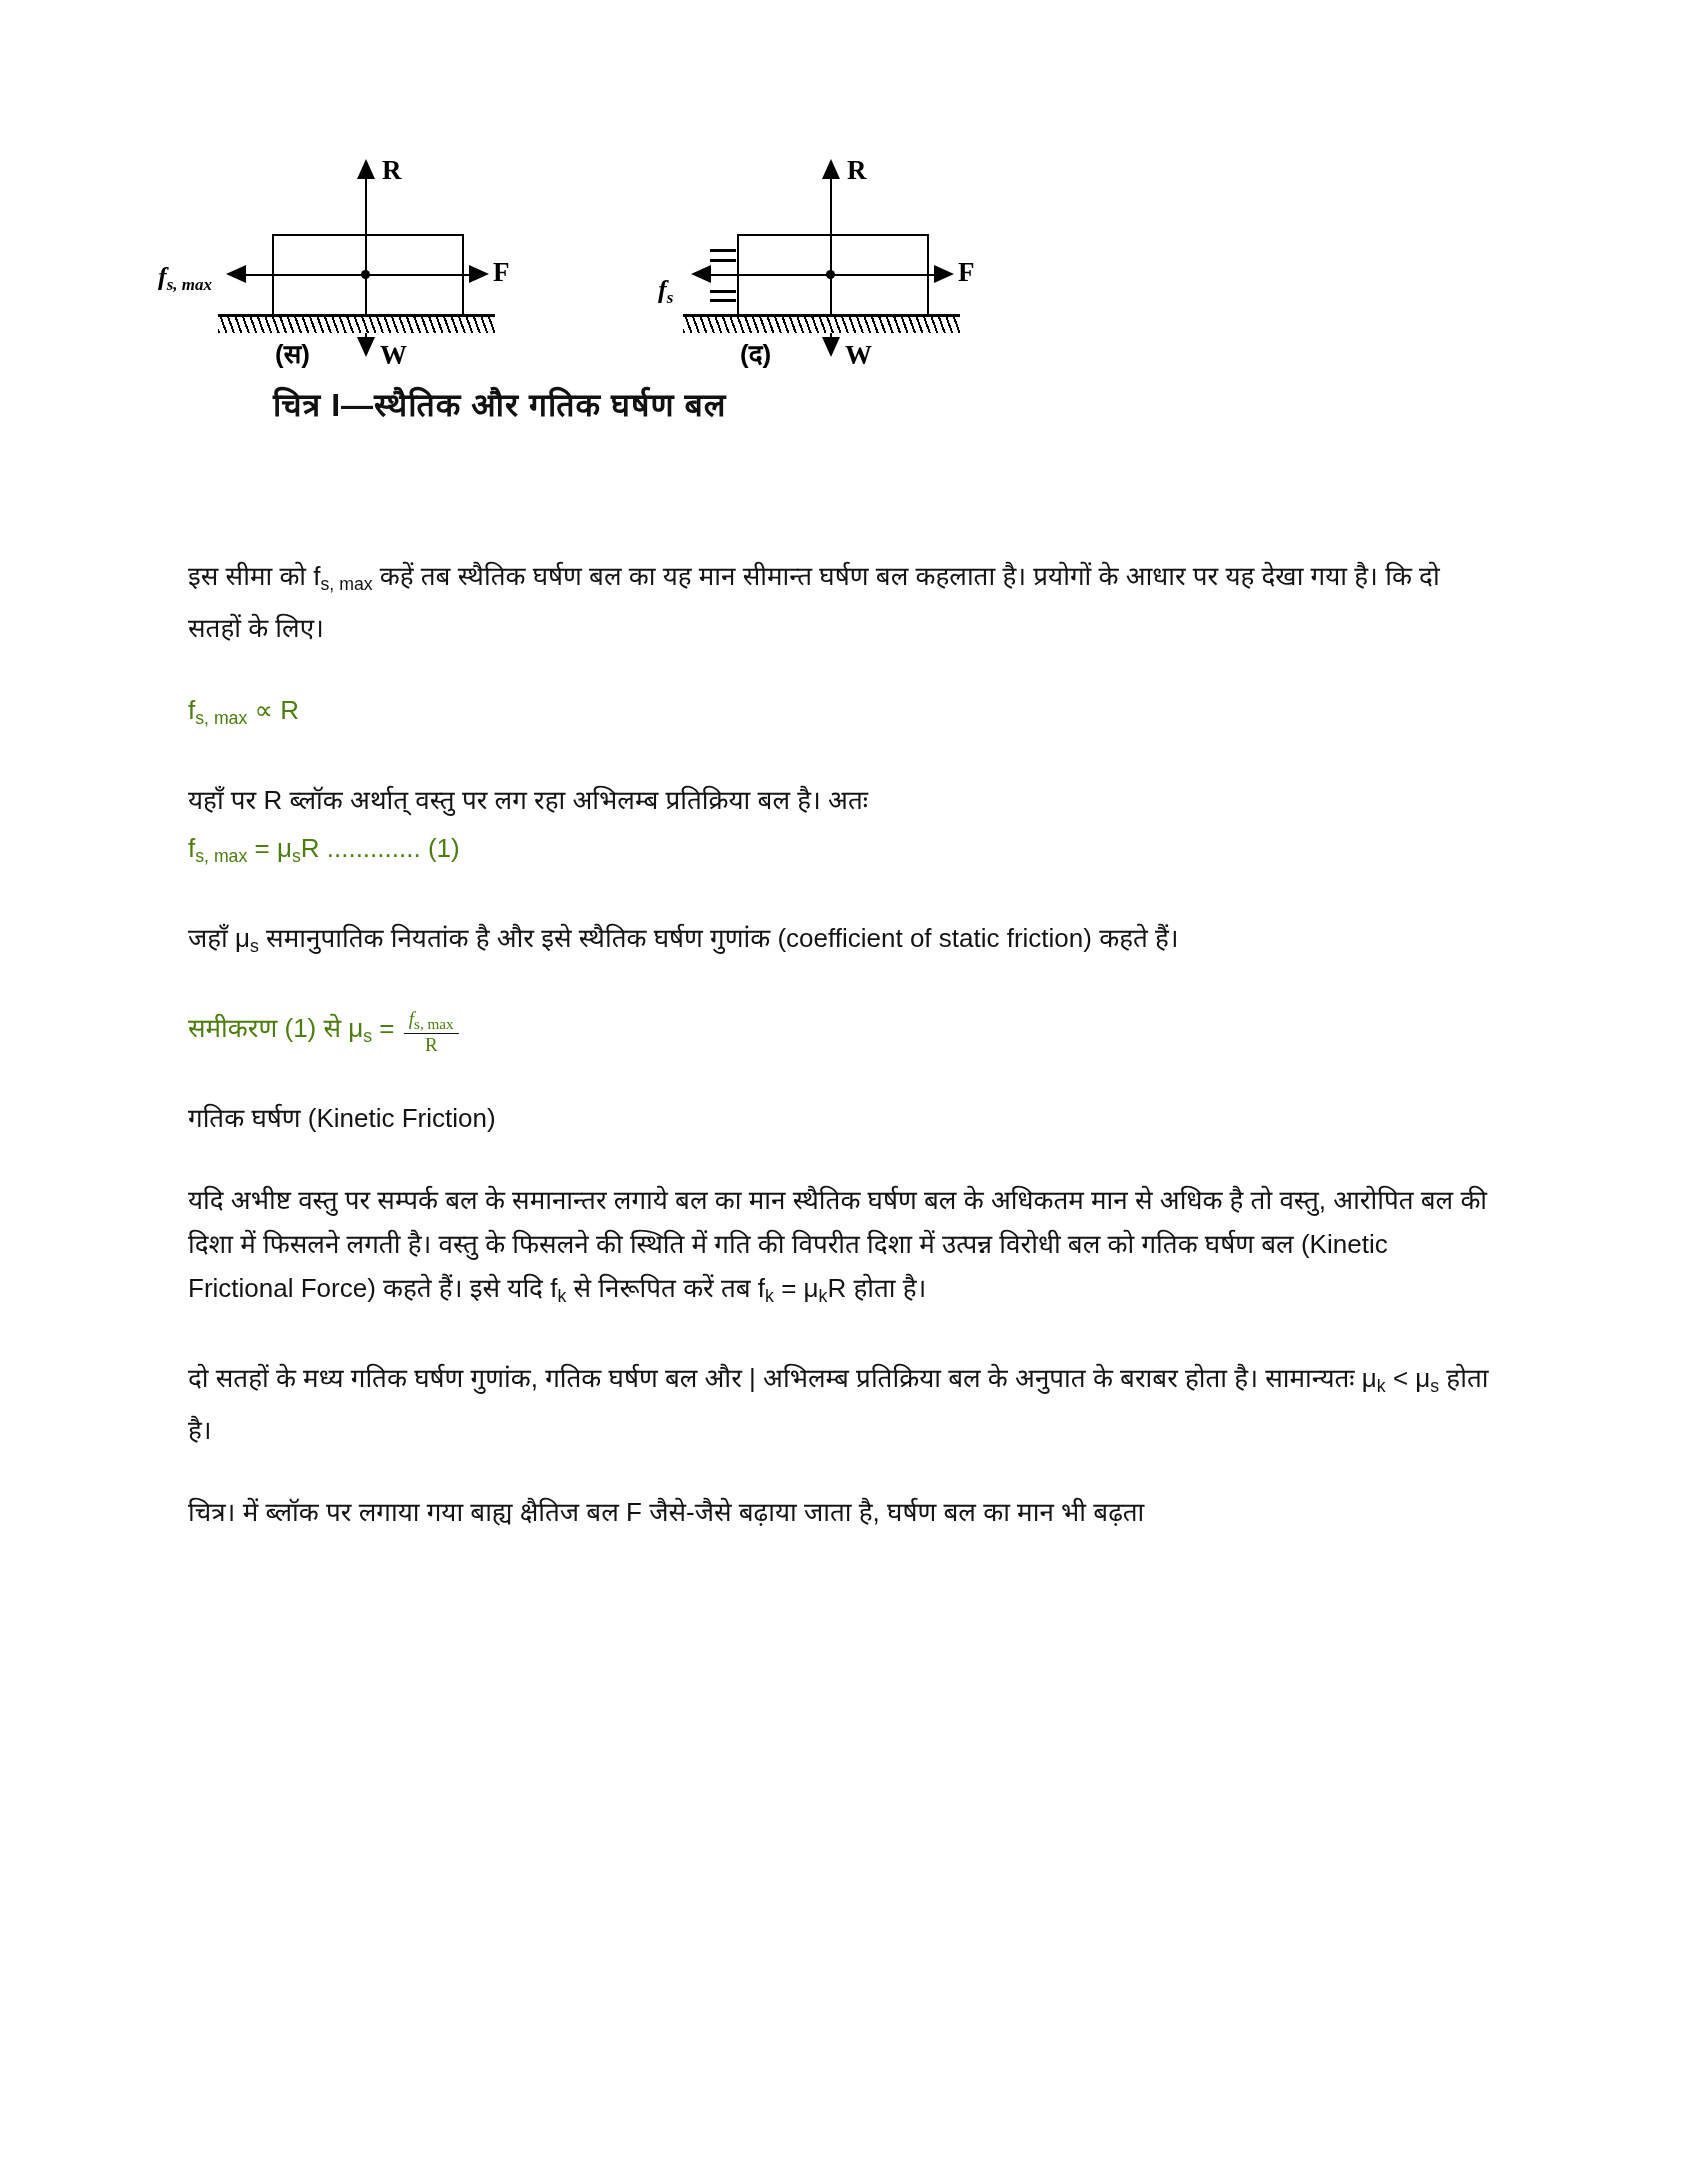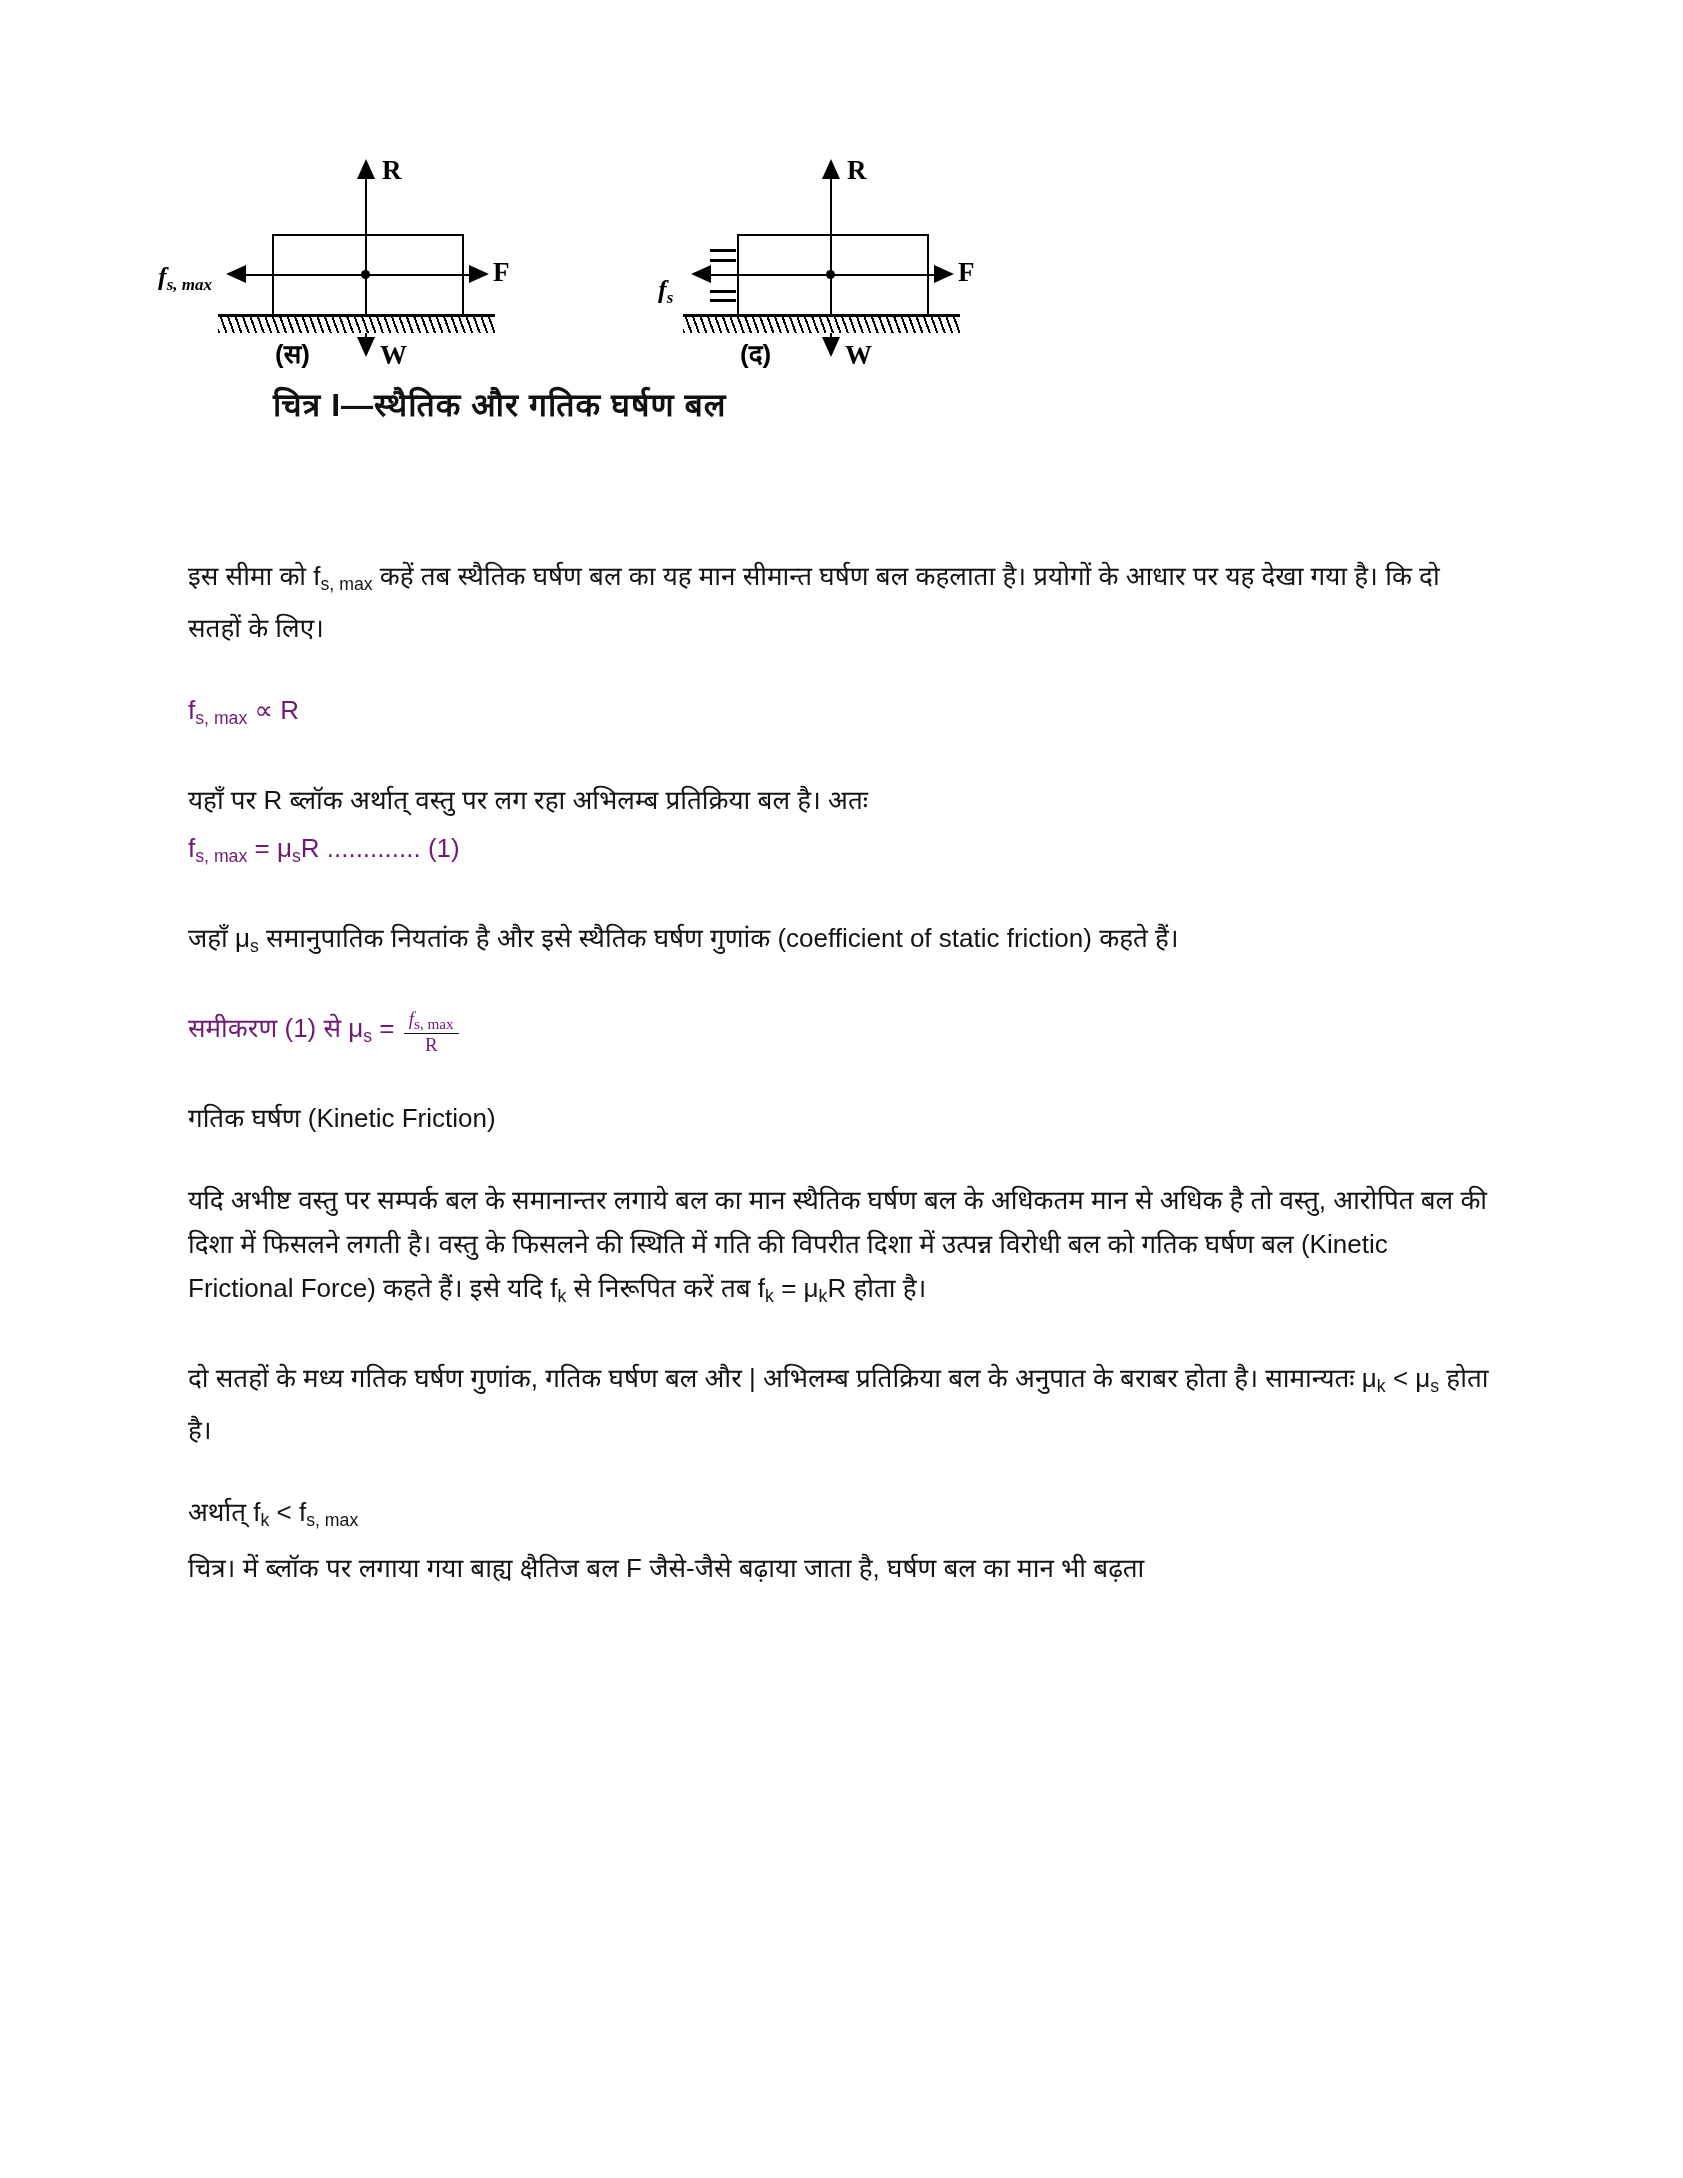--- a/index.html
+++ b/index.html
@@ -171,21 +171,21 @@
     color: #141414;
   }
   p.tight {
     margin: 0 0 4px 0;
   }
   p.eq {
     margin: 0 0 38px 0;
     font-family: "Liberation Sans", "DejaVu Sans", sans-serif;
     font-size: 26px;
     line-height: 44px;
-    color: #701a75;
+    color: #4d7c0f;
   }
   sub {
     font-size: 0.68em;
     vertical-align: -0.28em;
   }
   .frac {
     display: inline-block;
     vertical-align: -0.55em;
     text-align: center;
     font-family: "Liberation Serif", "DejaVu Serif", serif;
@@ -296,20 +296,19 @@
     <p class="eq"><span>समीकरण (1) से μ</span><sub>s</sub><span> = </span><span class="frac"><span class="num"><span>f</span><sub>s, max</sub></span><span class="den">R</span></span></p>
 
 
     <p class="para">गतिक घर्षण (Kinetic Friction)</p>
 
     <p class="para"><span>यदि अभीष्ट वस्तु पर सम्पर्क बल के समानान्तर लगाये बल का मान स्थैतिक घर्षण बल के अधिकतम मान से अधिक है तो वस्तु, आरोपित बल की दिशा में फिसलने लगती है। वस्तु के फिसलने की स्थिति में गति की विपरीत दिशा में उत्पन्न विरोधी बल को गतिक घर्षण बल (Kinetic Frictional Force) कहते हैं। इसे यदि f</span><sub>k</sub><span> से निरूपित करें तब f</span><sub>k</sub><span> = μ</span><sub>k</sub><span>R होता है।</span></p>
 
 
     <p class="para"><span>दो सतहों के मध्य गतिक घर्षण गुणांक, गतिक घर्षण बल और | अभिलम्ब प्रतिक्रिया बल के अनुपात के बराबर होता है। सामान्यतः μ</span><sub>k</sub><span> &lt; μ</span><sub>s</sub><span> होता है।</span></p>
 
-    <p class="para tight"><span>अर्थात् f</span><sub>k</sub><span> &lt; f</span><sub>s, max</sub></p>
 
     <p class="para">चित्र। में ब्लॉक पर लगाया गया बाह्य क्षैतिज बल F जैसे-जैसे बढ़ाया जाता है, घर्षण बल का मान भी बढ़ता</p>
 
   </div>
 
 </div>
 
 
 </body></html>

